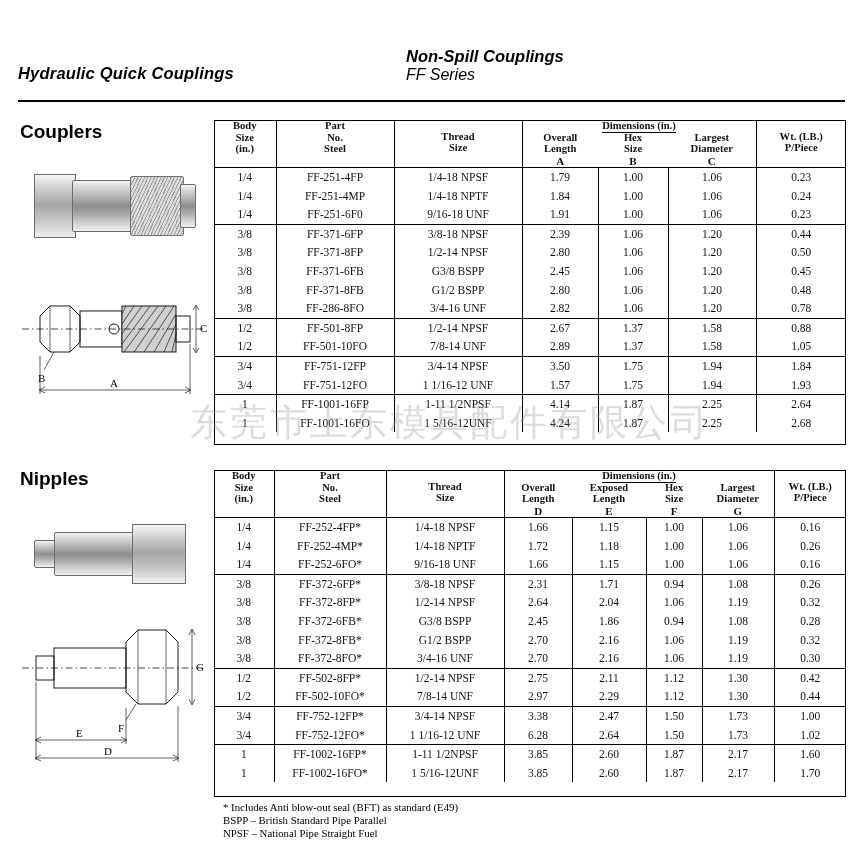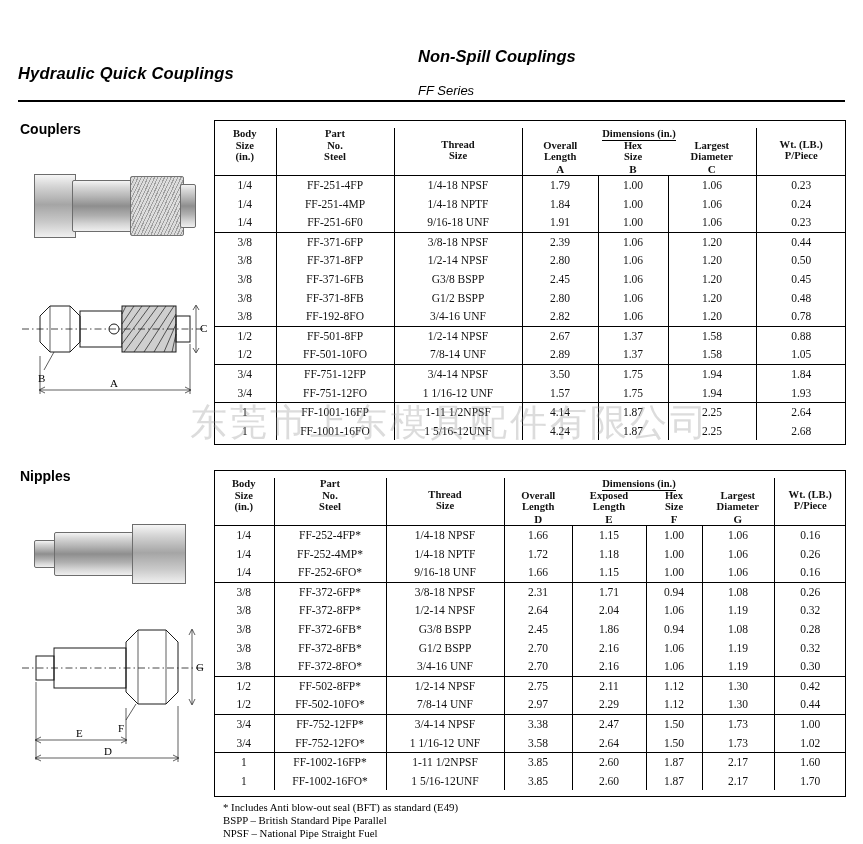--- a/index.html
+++ b/index.html
@@ -35,67 +35,66 @@
     top: 18px;
     font-family: "Liberation Sans", sans-serif;
     font-weight: bold;
     font-style: italic;
     font-size: 16.5px;
     letter-spacing: 0.2px;
     color: #000;
   }
   .header-center {
     position: absolute;
-    left: 418px;
+    left: 406px;
     top: 0px;
   }
   .header-title {
     font-family: "Liberation Sans", sans-serif;
     font-weight: bold;
     font-style: italic;
     font-size: 16.5px;
     color: #000;
     line-height: 20px;
   }
   .header-sub {
     font-family: "Liberation Sans", sans-serif;
     font-style: italic;
-    font-size: 13px;
+    font-size: 16px;
     color: #000;
     line-height: 18px;
-    margin-top: 16px;
+    margin-top: 0;
   }
   .header-rule {
     position: absolute;
     left: 18px;
     top: 100px;
     width: 827px;
     height: 2px;
     background: #000;
   }
 
   
   .section-title {
     position: absolute;
     font-family: "Liberation Sans", sans-serif;
     font-weight: bold;
-    font-size: 14px;
+    font-size: 19px;
     color: #000;
   }
   #couplers-title { left: 20px; top: 121px; }
   #nipples-title  { left: 20px; top: 468px; }
 
   
   table.spec {
     position: absolute;
     border-collapse: collapse;
     font-family: "Liberation Serif", serif;
     font-size: 11.5px;
     background: transparent;
-    margin-top: 8px;
   }
   table.spec th, table.spec td {
     padding: 0;
     text-align: center;
     vertical-align: middle;
   }
   .tbl-outer {
     position: absolute;
     border: 1.6px solid #000;
     box-sizing: border-box;
@@ -430,21 +429,21 @@
           <td class="cell">3/8</td>
           <td class="cell vline">FF-371-8FB</td>
           <td class="cell vline">G1/2 BSPP</td>
           <td class="cell vline">2.80</td>
           <td class="cell vline">1.06</td>
           <td class="cell vline">1.20</td>
           <td class="cell vline">0.48</td>
         </tr>
         <tr class="cell">
           <td class="cell">3/8</td>
-          <td class="cell vline">FF-192-8FO</td>
+          <td class="cell vline">FF-286-8FO</td>
           <td class="cell vline">3/4-16 UNF</td>
           <td class="cell vline">2.82</td>
           <td class="cell vline">1.06</td>
           <td class="cell vline">1.20</td>
           <td class="cell vline">0.78</td>
         </tr>
         <tr class="cell grp-sep">
           <td class="cell">1/2</td>
           <td class="cell vline">FF-501-8FP</td>
           <td class="cell vline">1/2-14 NPSF</td>
@@ -674,21 +673,21 @@
           <td class="cell vline">3.38</td>
           <td class="cell vline">2.47</td>
           <td class="cell vline">1.50</td>
           <td class="cell vline">1.73</td>
           <td class="cell vline">1.00</td>
         </tr>
         <tr class="cell">
           <td class="cell">3/4</td>
           <td class="cell vline">FF-752-12FO*</td>
           <td class="cell vline">1 1/16-12 UNF</td>
-          <td class="cell vline">3.58</td>
+          <td class="cell vline">6.28</td>
           <td class="cell vline">2.64</td>
           <td class="cell vline">1.50</td>
           <td class="cell vline">1.73</td>
           <td class="cell vline">1.02</td>
         </tr>
         <tr class="cell grp-sep">
           <td class="cell">1</td>
           <td class="cell vline">FF-1002-16FP*</td>
           <td class="cell vline">1-11 1/2NPSF</td>
           <td class="cell vline">3.85</td>

